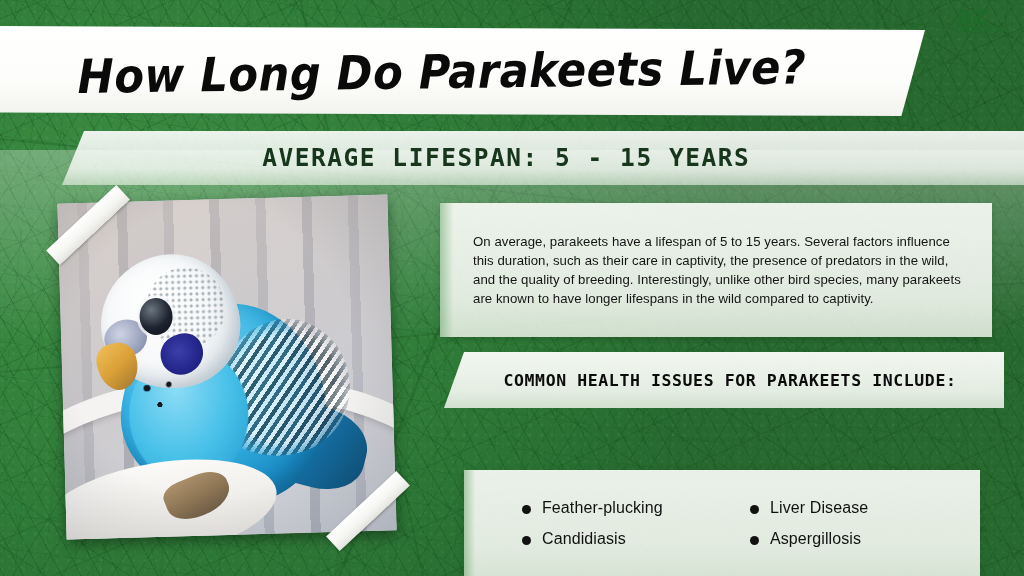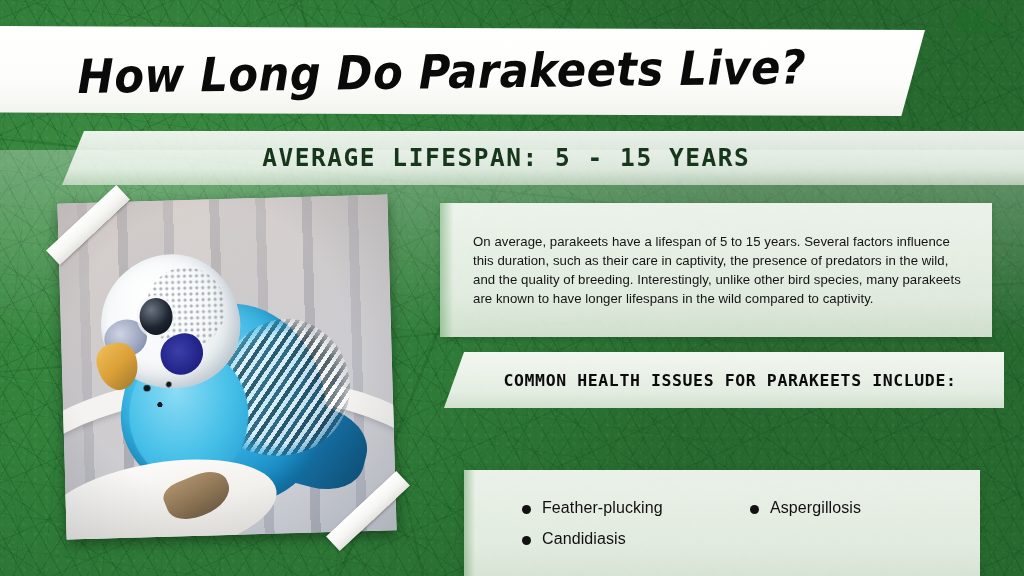--- a/index.html
+++ b/index.html
@@ -386,20 +386,24 @@
 </div>
 
 <div id="bullets-panel">
   <div class="bullet-cols">
     <div class="bullet-item">
       <span class="bullet-dot"></span>
       <span class="bullet-label">Feather-plucking</span>
     </div>
     <div class="bullet-item">
       <span class="bullet-dot"></span>
-      <span class="bullet-label">Aspergillosis</span>
+      <span class="bullet-label">Liver Disease</span>
     </div>
     <div class="bullet-item">
       <span class="bullet-dot"></span>
       <span class="bullet-label">Candidiasis</span>
     </div>
+    <div class="bullet-item">
+      <span class="bullet-dot"></span>
+      <span class="bullet-label">Aspergillosis</span>
+    </div>
   </div>
 </div>
 
 </body></html>

